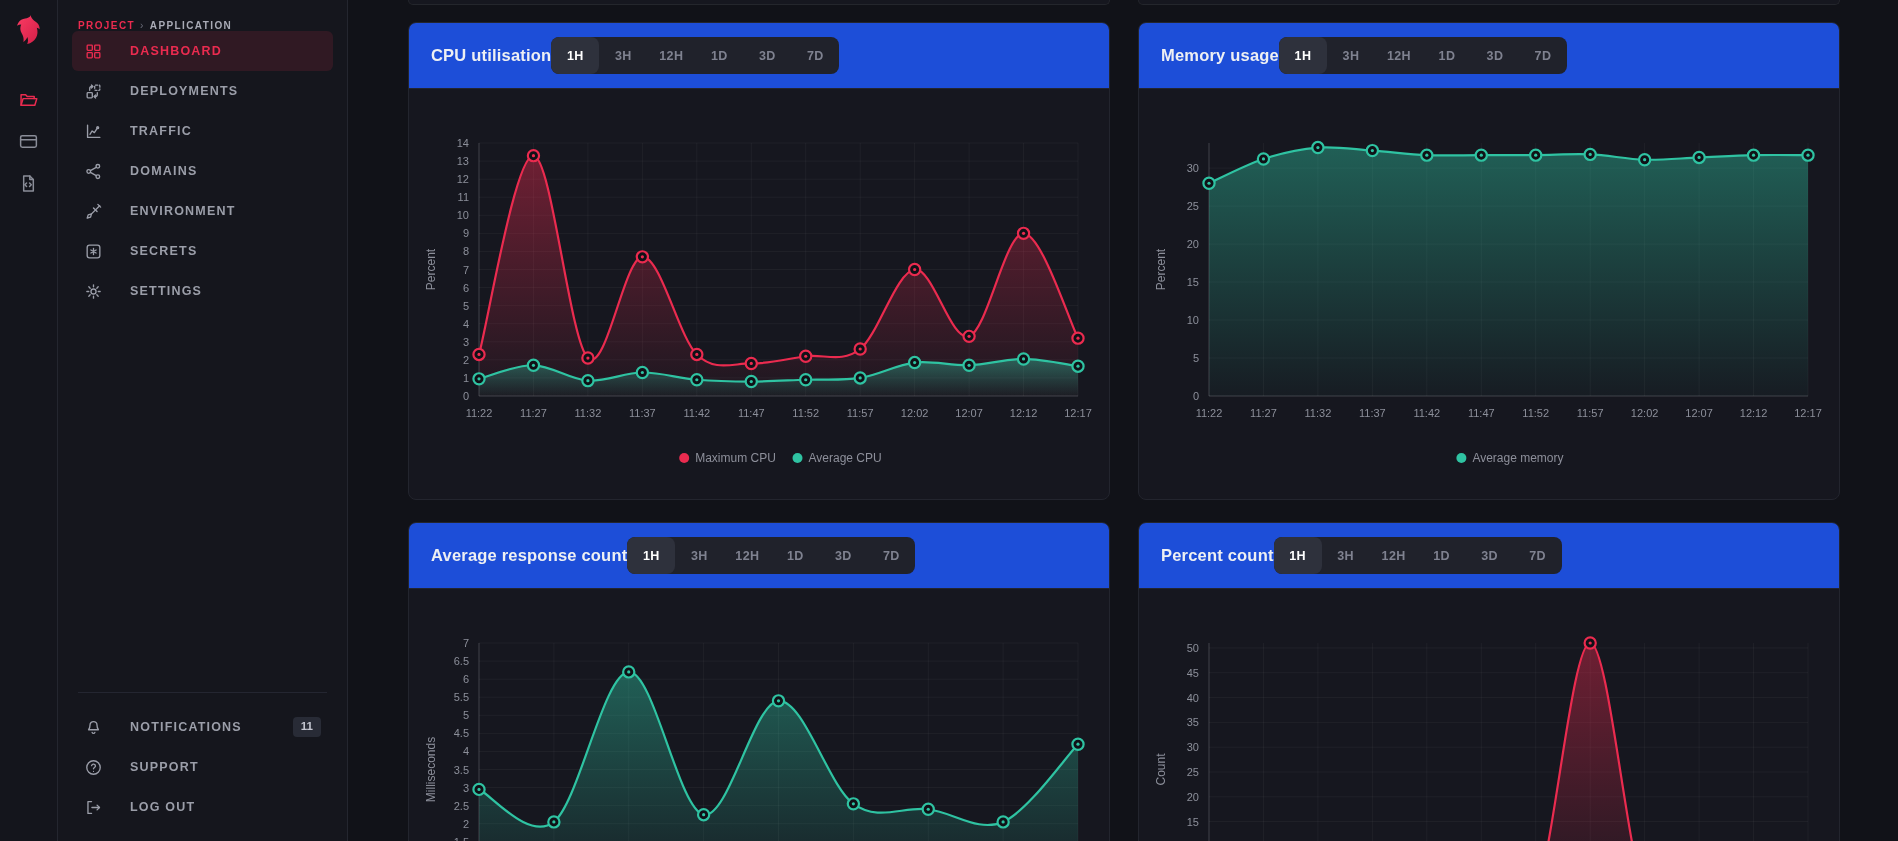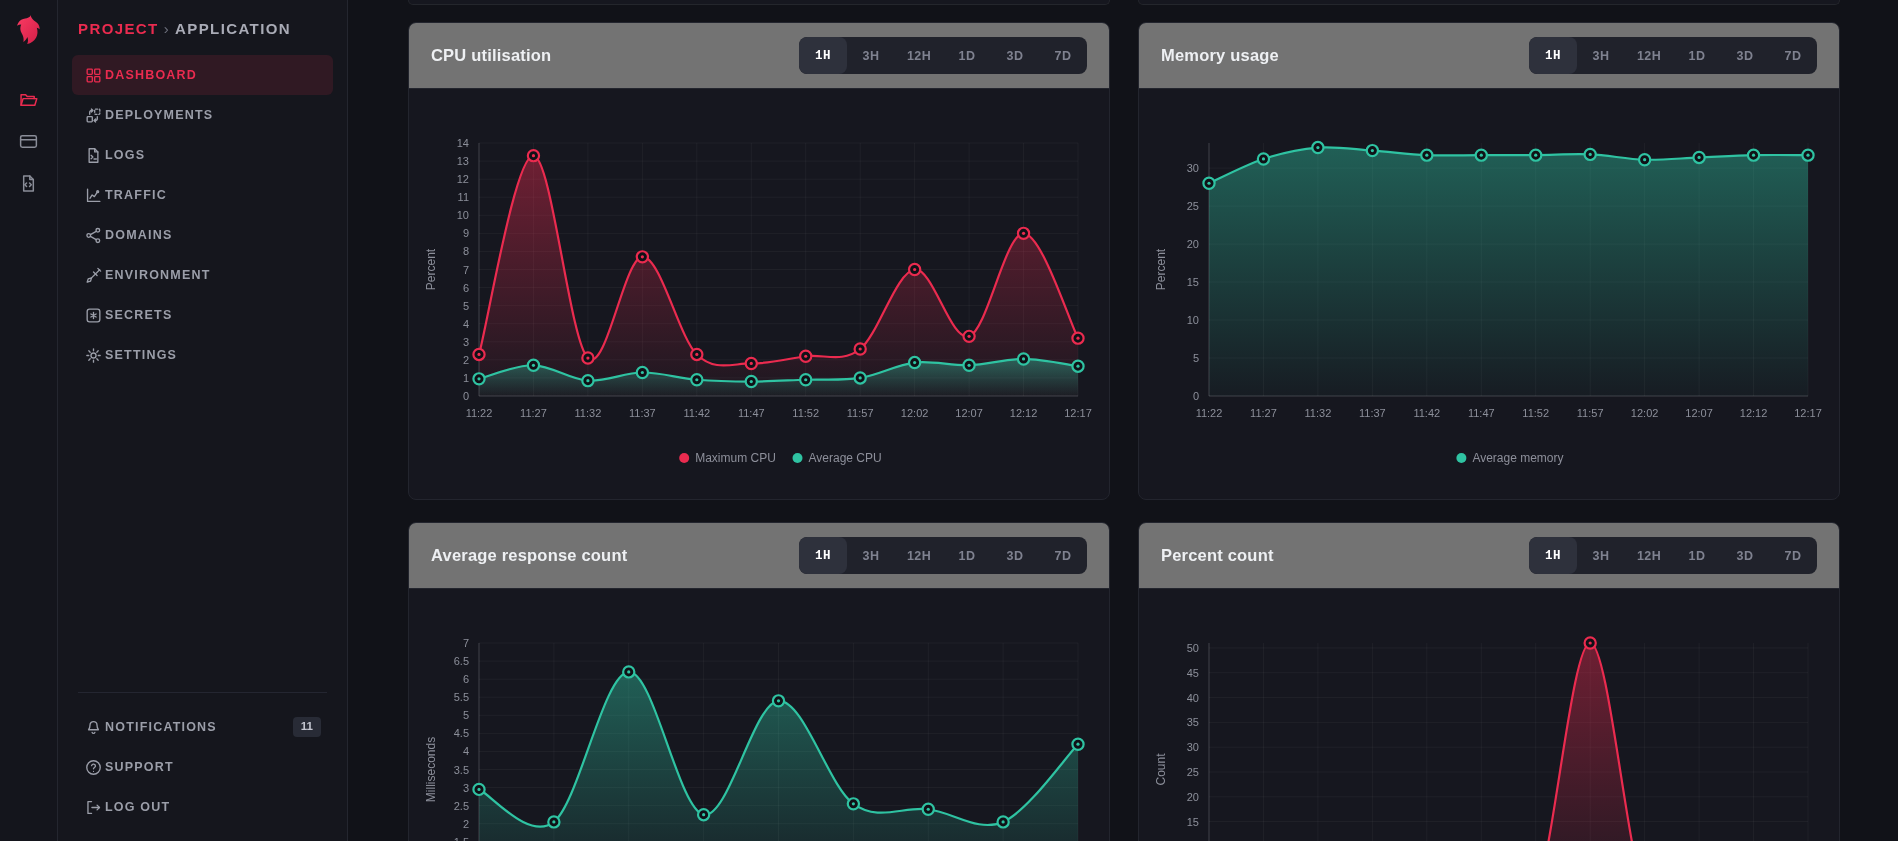--- a/index.html
+++ b/index.html
@@ -12,52 +12,52 @@
     flex-direction:column; align-items:center; padding-top:12px; flex-shrink:0; }
   .rail .logo { width:36px; height:36px; margin-bottom:30px; }
   .rail-icon { width:40px; height:42px; display:flex; align-items:center; justify-content:center;
     color:#8a8d98; cursor:pointer; }
   .rail-icon.active { color:#ea2b4f; }
   .rail-icon svg { width:21px; height:21px; }
 
   
   .sidebar { width:290px; background:#15161d; border-right:1px solid #24262f; display:flex;
     flex-direction:column; padding:20px 14px 14px 14px; flex-shrink:0; }
-  .breadcrumb { font-size:15px; font-weight:700; letter-spacing:1.4px; padding:0 6px;
-    margin-bottom:18px; white-space:nowrap; }
+  .breadcrumb { font-size:10px; font-weight:700; letter-spacing:1.4px; padding:0 6px;
+    white-space:nowrap; }
   .breadcrumb .bc-project { color:#ea2b4f; cursor:pointer; }
   .breadcrumb .bc-sep { color:#6d707c; margin:0 5px; font-weight:400; }
   .breadcrumb .bc-app { color:#a9abb6; cursor:pointer; }
   .menu { list-style:none; }
-  .menu-item { height:40px; display:flex; align-items:center; gap:2px; padding:0 12px;
+  .menu-item { height:40px; display:flex; align-items:center; gap:27px; padding:0 12px;
     border-radius:6px; color:#9b9ea9; cursor:pointer; }
   .menu-item svg { width:19px; height:19px; flex-shrink:0; }
   .menu-item .mi-label { font-size:12.5px; font-weight:600; letter-spacing:1.2px; }
   .menu-item.active { background:rgba(234,43,79,0.13); color:#ea2b4f; }
   .sidebar-footer { margin-top:auto;text-align:right; }
   .sidebar-divider { height:1px; background:#242631; margin:0 6px 14px 6px; }
   .badge { margin-left:auto; background:#282b36; color:#c3c5cf; font-size:11.5px; font-weight:700;
     border-radius:4px; padding:4px 8px; line-height:1; }
 
   
   .content { flex:1; padding:0 0 0 60px; overflow:hidden; }
   .stub-row, .grid { display:grid; grid-template-columns:702px 702px; column-gap:28px; }
   .stub { height:5px; background:#16171f; border:1px solid #24262c; border-top:none;
     border-radius:0 0 8px 8px; }
   .grid { margin-top:17px; row-gap:22px; }
   .card { width:702px; height:478px; background:#16171f; border:1px solid #23252e;
     border-radius:8px; overflow:hidden; }
-  .card-header { height:66px; background:#737373; border-bottom:1px solid #23252e; display:flex;
-    align-items:center; justify-content:space-between; padding:0 22px; }
+  .card-header { height:66px; background:#1d4ed8; border-bottom:1px solid #23252e; display:flex;
+    align-items:center; padding:0 22px; }
   .card-title { color:#eef0f3; font-size:16.5px; font-weight:700; letter-spacing:0.2px; }
   .range-group { display:flex; background:#20222b; border-radius:8px; overflow:hidden; }
   .range-btn { width:48px; height:37px; border:none; background:transparent; color:#7f8290;
     font-family:inherit; font-size:12.5px; font-weight:700; letter-spacing:0.4px; cursor:pointer;
     border-radius:8px; }
-  .range-btn.active { background:#2e313c; color:#ffffff;font-family:Liberation Mono, monospace; }
+  .range-btn.active { background:#2e313c; color:#ffffff; }
   .chart-wrap { width:700px; height:412px; }
   svg text { font-family:"Liberation Sans","DejaVu Sans",sans-serif; }
 </style>
 </head>
 <body>
 
 <div class="screen">
 
   <aside class="rail">
     <div class="logo">
@@ -111,29 +111,20 @@
         <li class="menu-item">
           <svg viewBox="0 0 24 24" fill="none" stroke="currentColor" stroke-width="1.7" stroke-linecap="round" stroke-linejoin="round">
             <rect x="4" y="13.5" width="6.5" height="6.5" rx="1"></rect>
             <rect x="13.5" y="4" width="6.5" height="6.5" rx="1" stroke-dasharray="2.6 2.2"></rect>
             <path d="M7.2 10.5V8.2a2.5 2.5 0 0 1 2.5-2.5h1.1"></path>
             <path d="M9.3 3.9l2 1.8-2 1.8"></path>
             <path d="M16.8 13.5v2.3a2.5 2.5 0 0 1-2.5 2.5h-1.1"></path>
             <path d="M14.7 20.1l-2-1.8 2-1.8"></path>
           </svg>
           <span class="mi-label">DEPLOYMENTS</span>
-        </li>
-        <li class="menu-item">
-          <svg viewBox="0 0 24 24" fill="none" stroke="currentColor" stroke-width="1.7" stroke-linecap="round" stroke-linejoin="round">
-            <path d="M6.5 3.5h7l4 4v13h-11z"></path>
-            <path d="M13.5 3.5v4h4"></path>
-            <path d="M9 11.8l2.2 2.2L9 16.2"></path>
-            <path d="M12.6 16.4h3"></path>
-          </svg>
-          <span class="mi-label">LOGS</span>
         </li>
         <li class="menu-item">
           <svg viewBox="0 0 24 24" fill="none" stroke="currentColor" stroke-width="1.7" stroke-linecap="round" stroke-linejoin="round">
             <path d="M4.5 4v15.5H20"></path>
             <path d="M7.5 15.5l2.8-4.2 2.8 2.1 3.9-6"></path>
             <circle cx="17.3" cy="7.2" r="1.2"></circle>
           </svg>
           <span class="mi-label">TRAFFIC</span>
         </li>
         <li class="menu-item">

